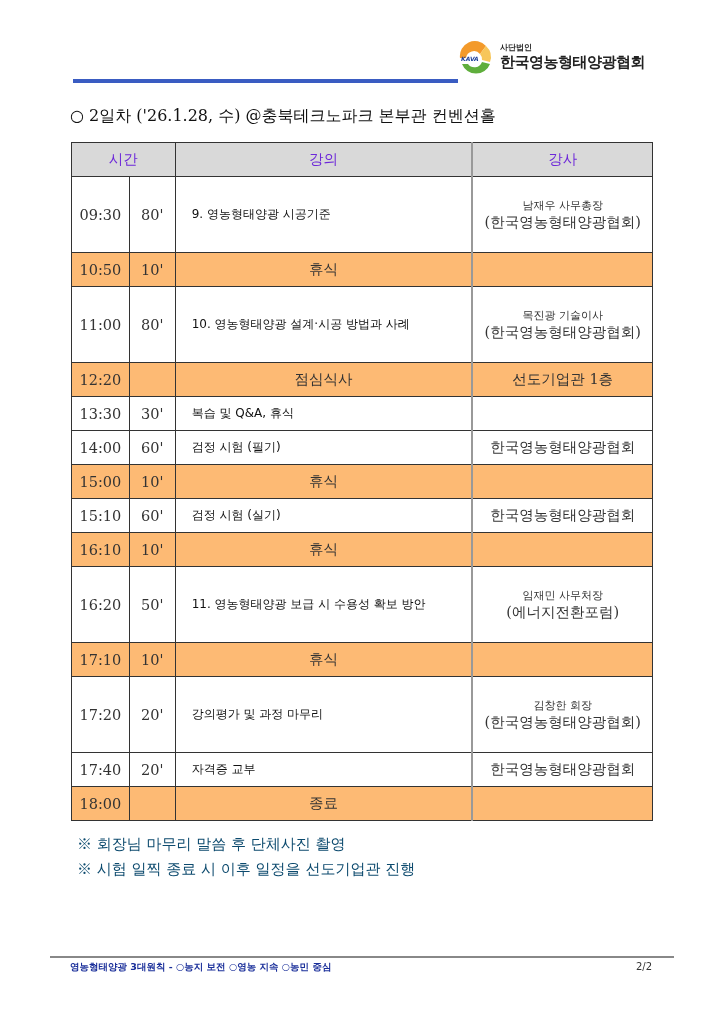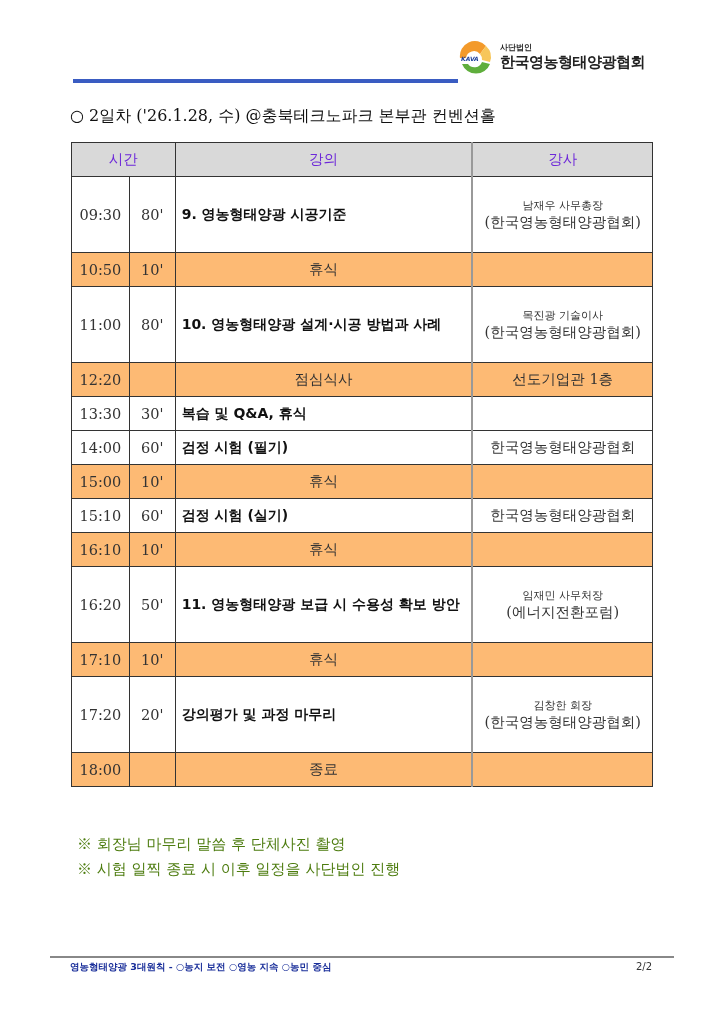--- a/index.html
+++ b/index.html
@@ -11,28 +11,28 @@
     .logo-name { position:absolute; left:44px; top:15px; font-family:"DejaVu Sans",sans-serif; font-size:15px; font-weight:bold; color:#222; letter-spacing:-0.5px; white-space:nowrap; }
     .section-title { position:absolute; left:70px; top:106px; font-size:16px; color:#111; white-space:nowrap; }
     table.sched { position:absolute; left:71px; top:142px; width:582px; border-collapse:collapse; font-size:14.5px; }
     table.sched td, table.sched th { border:1px solid #333; padding:0; font-weight:normal; }
     table.sched th { background:#d9d9d9; height:33px; color:#6d28d9; }
     tr.gray td { background:#fdba74; }
     .c-time { width:57px; text-align:center; color:#333; }
     .c-dur { width:45px; text-align:center; color:#333; }
     .c-lec { width:298px; text-align:left; }
     .c-lec.center { text-align:center; color:#333; }
-    .c-lec b { font-family:"DejaVu Sans",sans-serif; font-weight:bold; font-size:14px; display:block; padding:0 6px; }
+    .c-lec b { font-family:"DejaVu Sans",sans-serif; font-weight:normal; font-size:12px; display:block; padding:0 6px;margin-left:10px; }
     .c-lec .wrap { text-indent:-16px; padding-left:22px; text-align:justify; }
     .c-spk { width:180px; text-align:center; color:#333; border-left:2px solid #999 !important; }
     .c-spk .name { font-size:11px; display:block;text-align:center; }
     .c-spk .org { font-size:14.5px; display:block; }
     tr.h76 td { height:75px; }
     tr.h33 td { height:33px; }
-    .notes { position:absolute; left:77px; top:832px; font-size:15px; line-height:25px; color:#4d7c0f; }
+    .notes { position:absolute; left:77px; top:832px; font-size:15px; line-height:25px; color:#0c4a6e; }
     .ftr-line { position:absolute; left:50px; top:956px; width:624px; height:2px; background:#888; }
     .ftr-left { position:absolute; left:70px; top:961px; font-family:"DejaVu Sans",sans-serif; font-size:9.5px; font-weight:bold; color:#1a2f9a; white-space:nowrap; }
     .ftr-right { position:absolute; left:636px; top:961px; font-family:"DejaVu Sans",sans-serif; font-size:10px; color:#333; }
   </style>
 </head>
 <body>
 
 <div class="hdr-line"></div>
 <div class="logo">
   <svg class="logo-mark" viewBox="0 0 38 36">
@@ -147,29 +147,37 @@
       <td class="c-time">17:20</td>
       <td class="c-dur">20'</td>
       <td class="c-lec">
           <b>강의평가 및 과정 마무리</b>
         </td>
       <td class="c-spk">
           <span class="name">김창한 회장</span>
           <span class="org">(한국영농형태양광협회)</span>
         </td>
     </tr>
+    <tr class="h33">
+      <td class="c-time">17:40</td>
+      <td class="c-dur">20'</td>
+      <td class="c-lec">
+          <b>자격증 교부</b>
+        </td>
+      <td class="c-spk">한국영농형태양광협회</td>
+    </tr>
     <tr class="h33 gray">
       <td class="c-time">18:00</td>
       <td class="c-dur"></td>
       <td class="c-lec center">종료</td>
       <td class="c-spk"></td>
     </tr>
   </tbody>
 </table>
 
 <div class="notes">
   <div>※ 회장님 마무리 말씀 후 단체사진 촬영</div>
-  <div>※ 시험 일찍 종료 시 이후 일정을 사단법인 진행</div>
+  <div>※ 시험 일찍 종료 시 이후 일정을 선도기업관 진행</div>
 </div>
 
 <div class="ftr-line"></div>
 <div class="ftr-left">영농형태양광 3대원칙 - ○농지 보전 ○영농 지속 ○농민 중심</div>
 <div class="ftr-right">2/2</div>
 
 </body></html>

